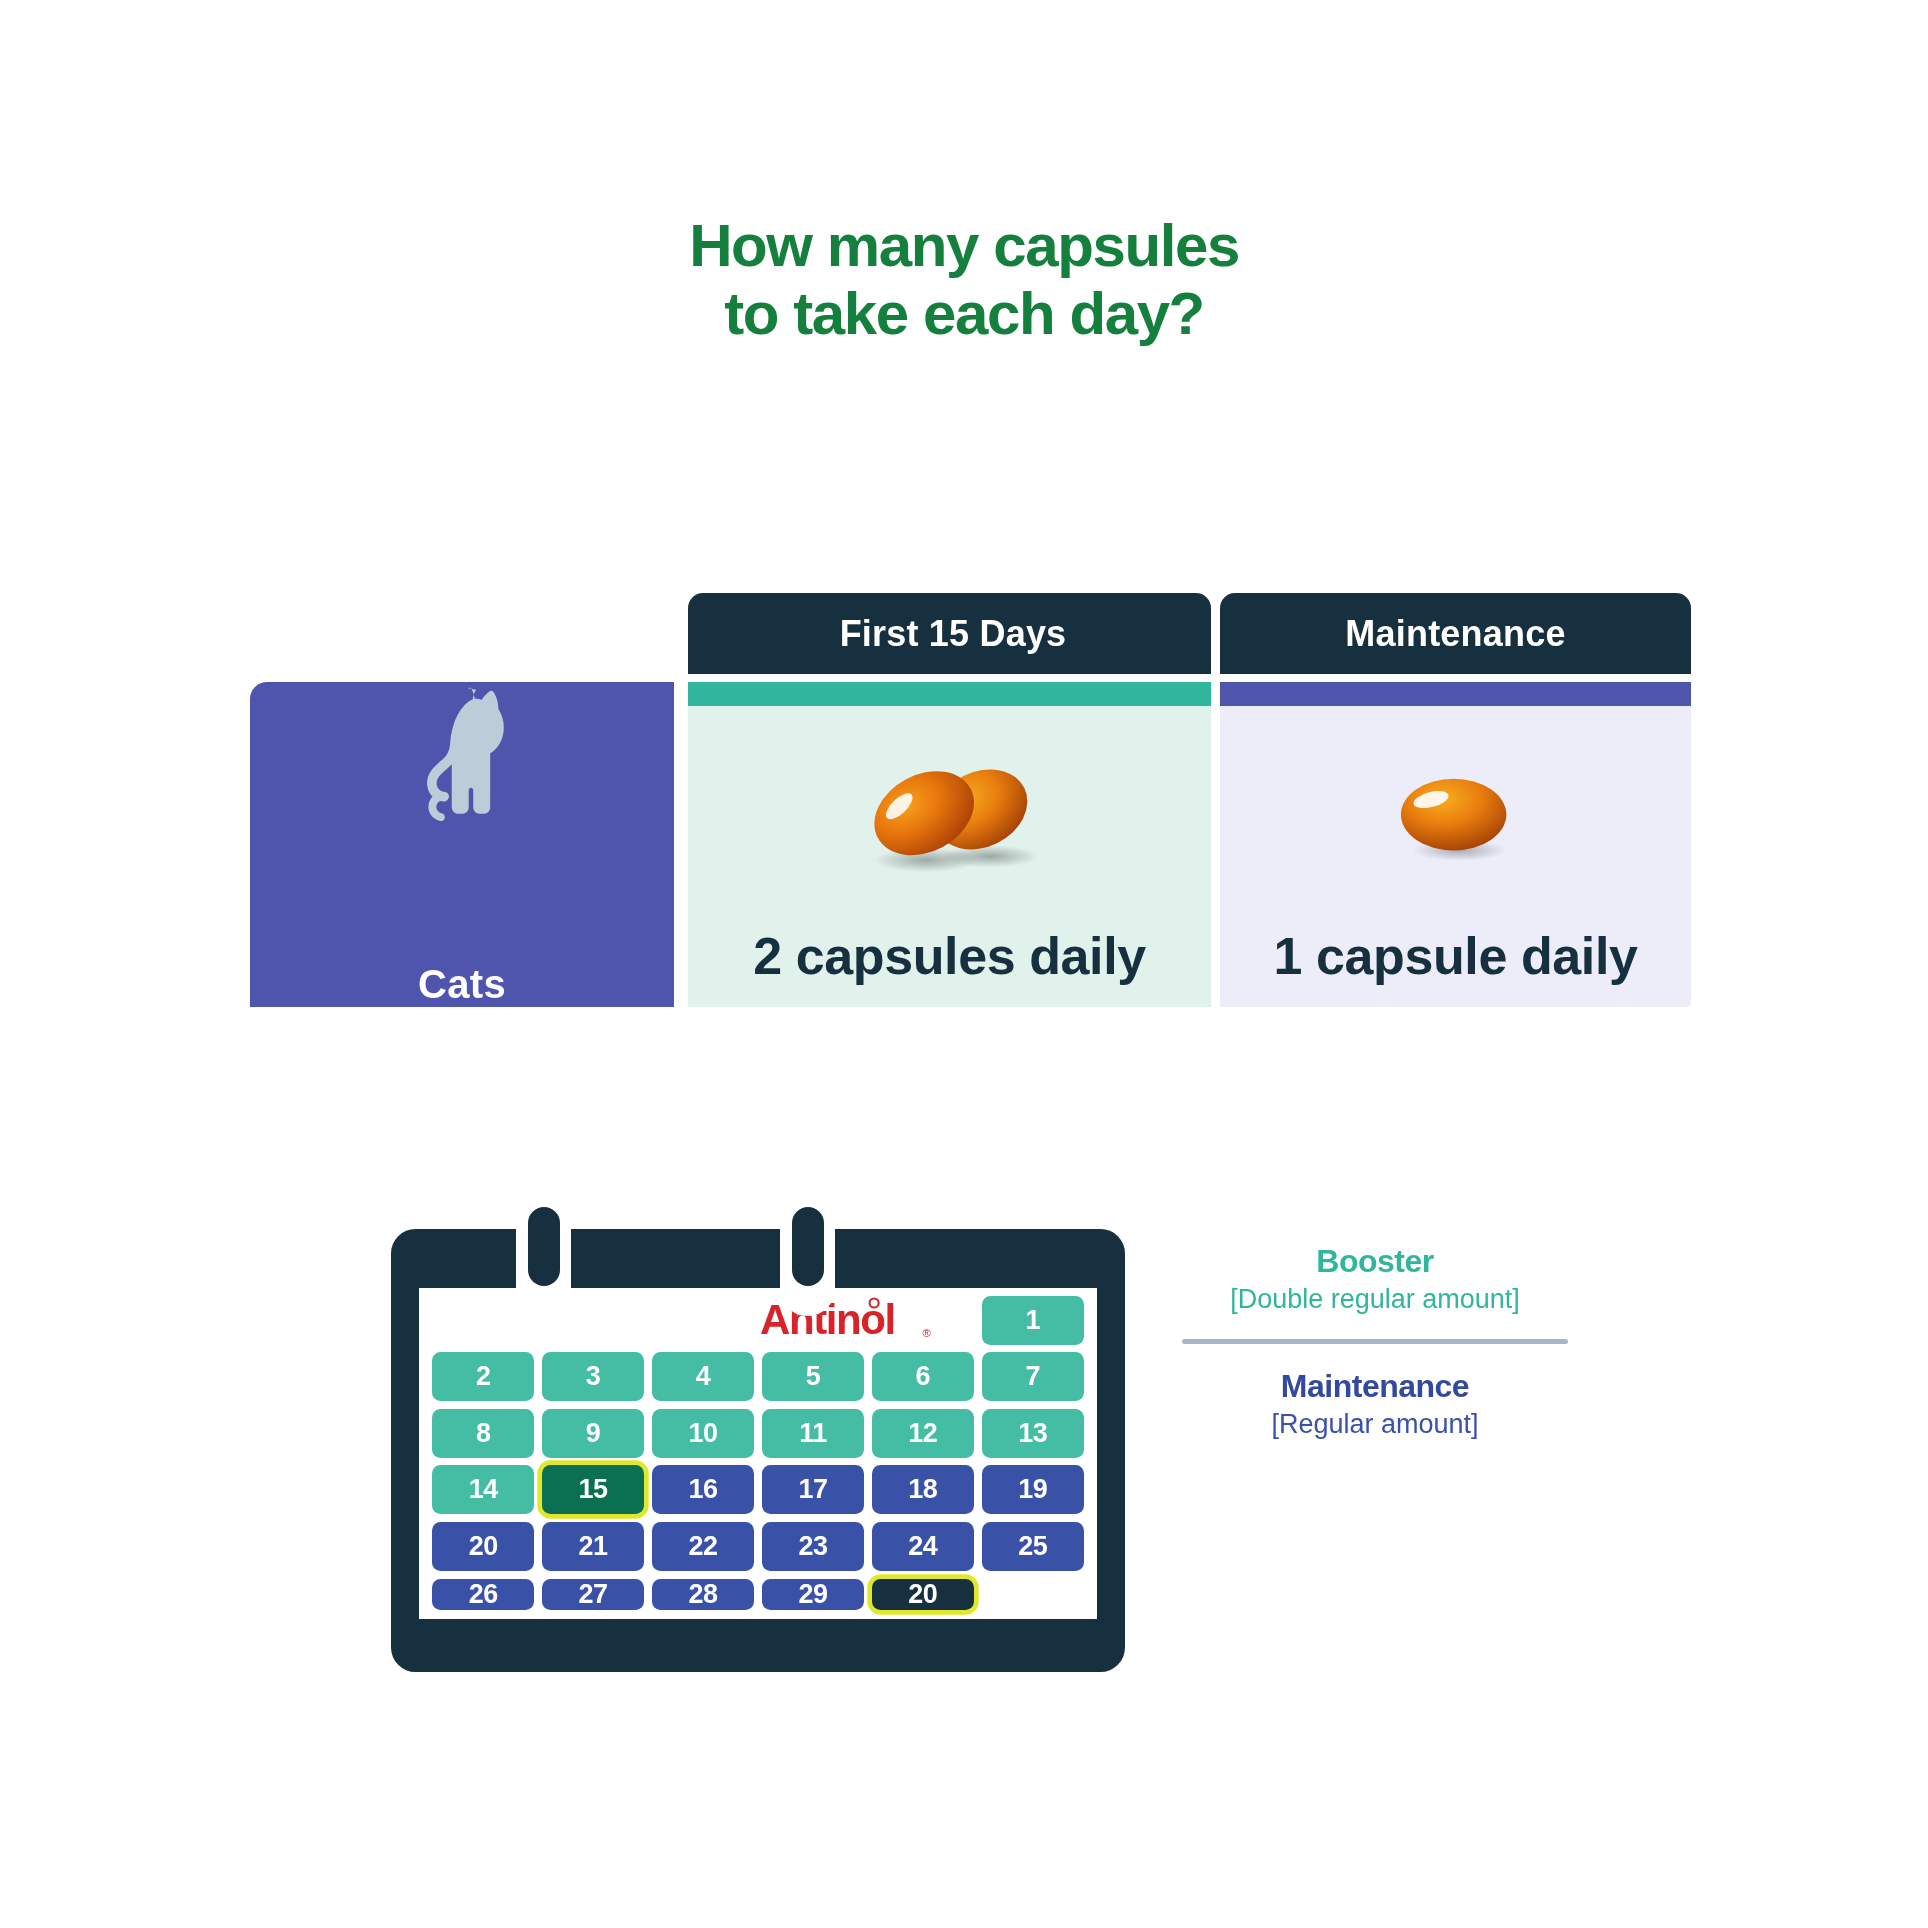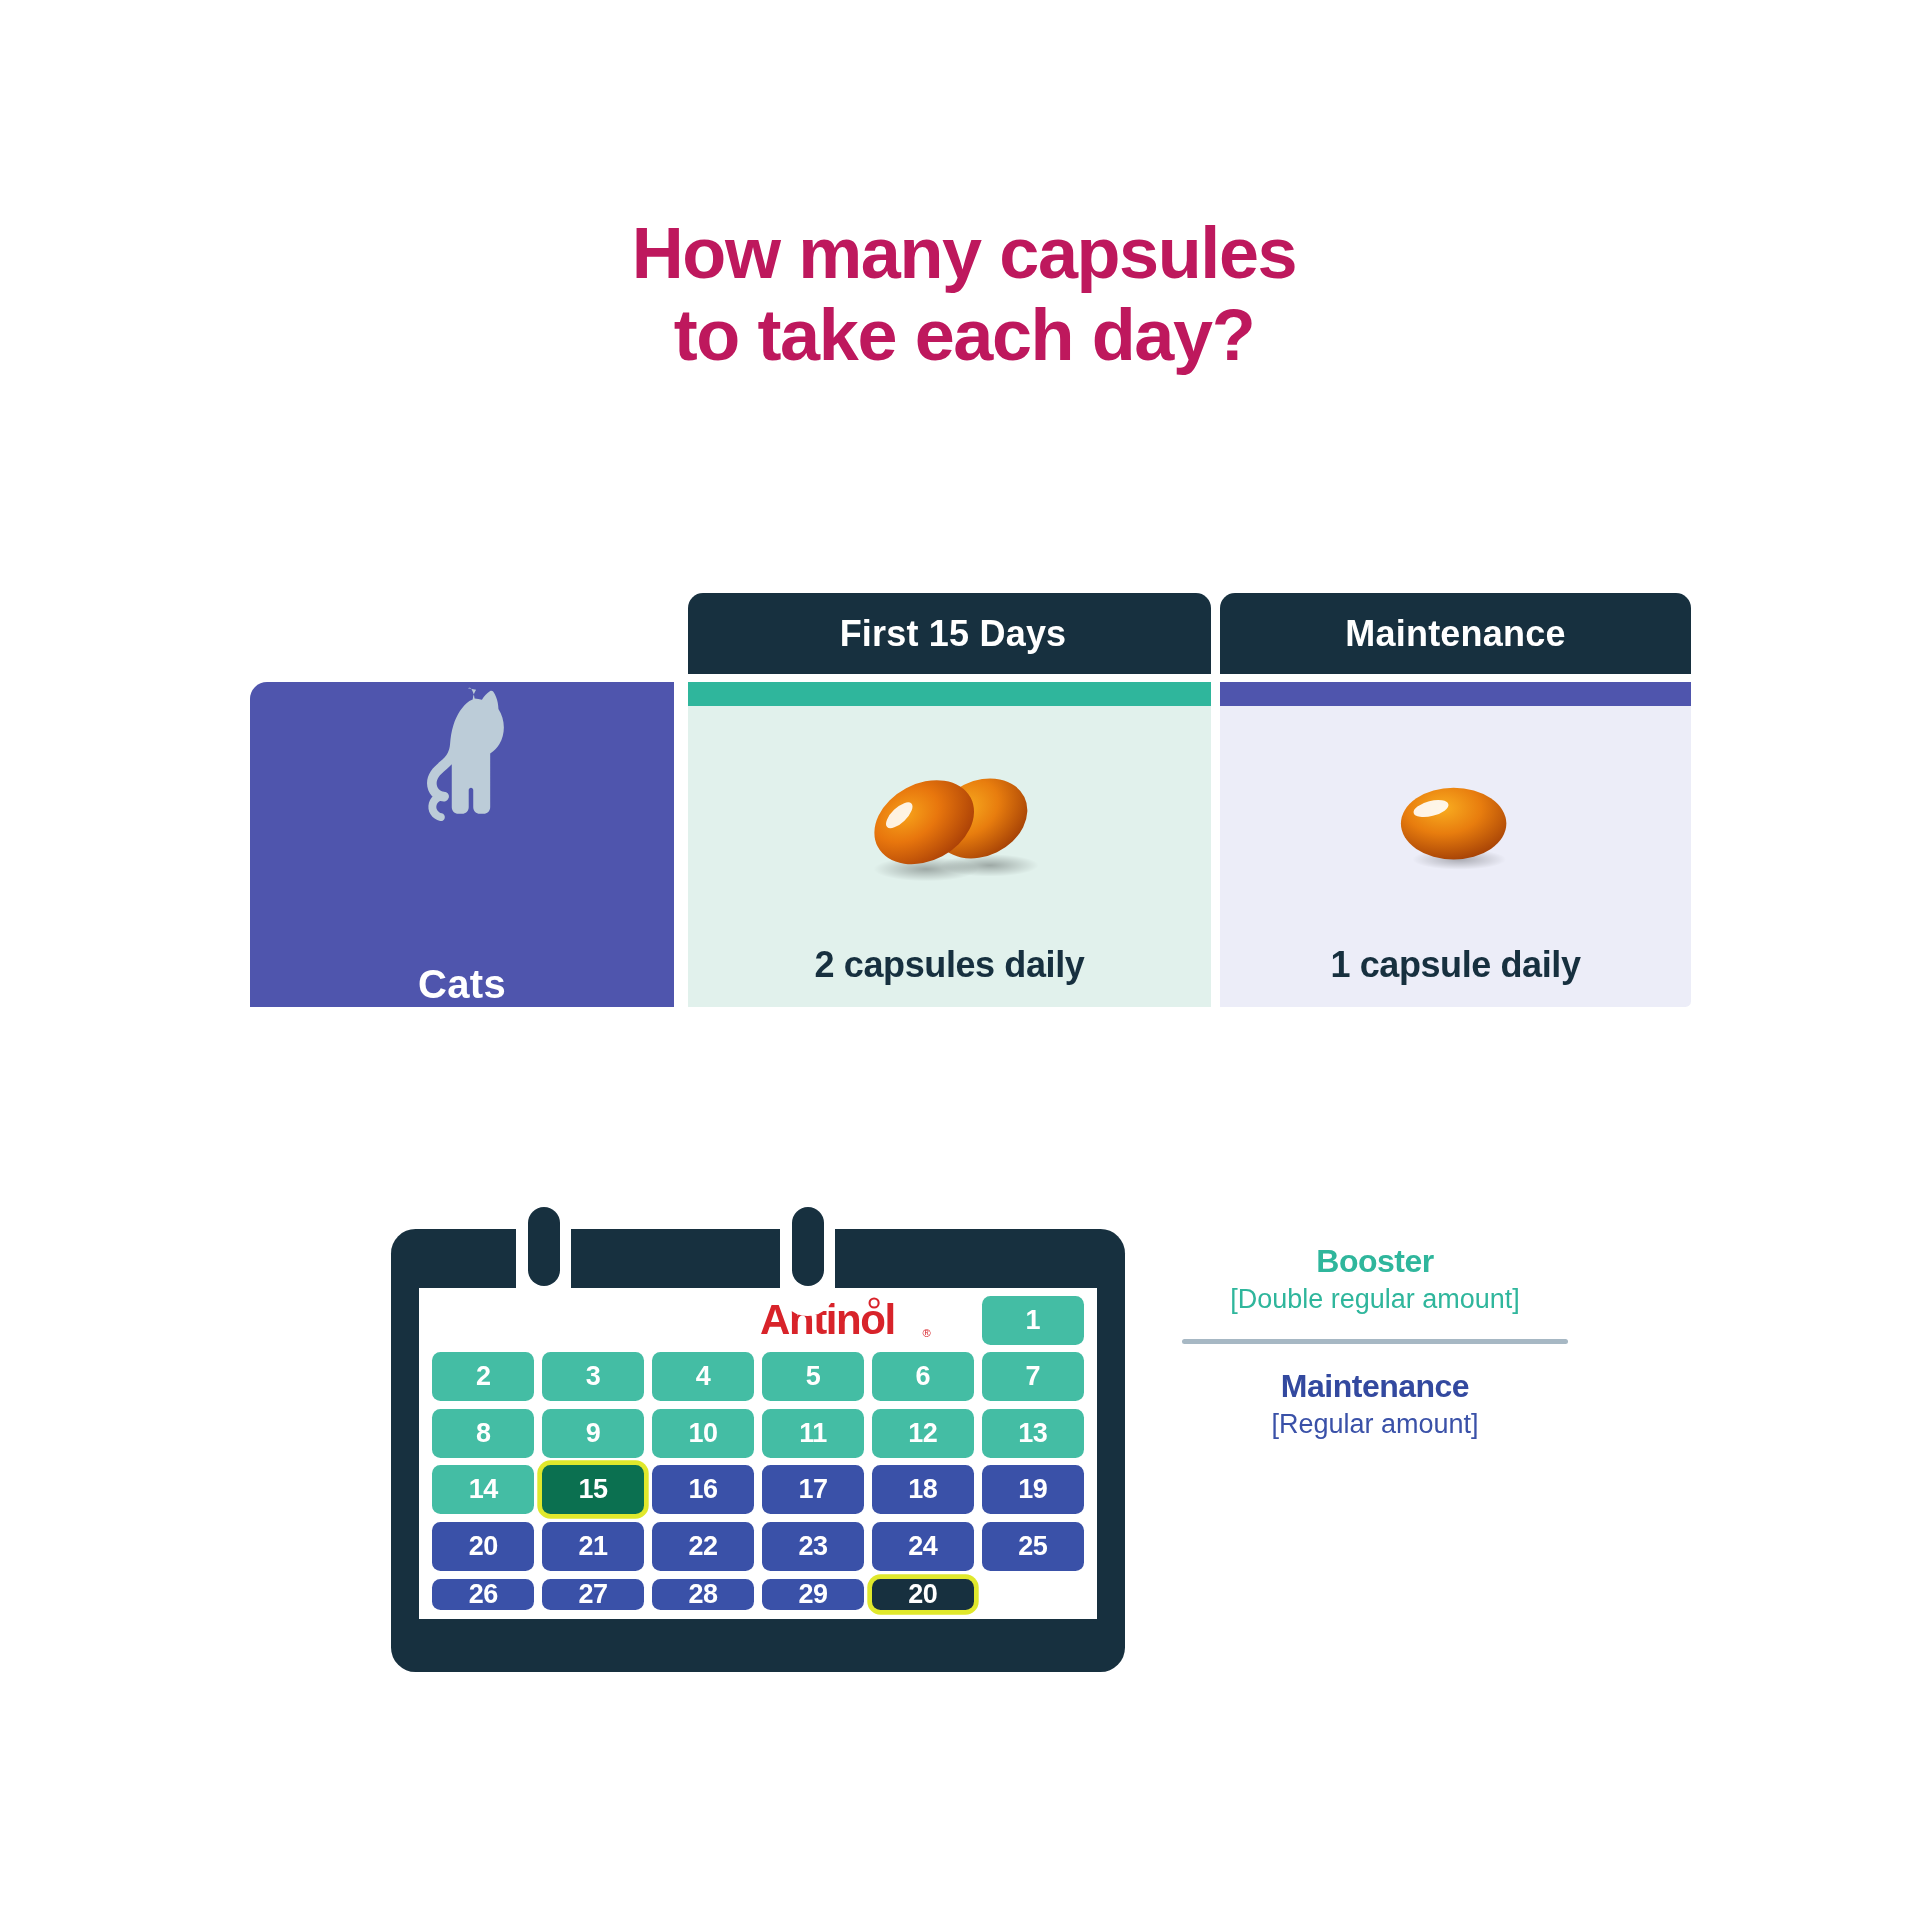--- a/index.html
+++ b/index.html
@@ -21,23 +21,23 @@
 
   
   #title-block {
     position: absolute;
     left: 0;
     top: 212px;
     width: 1928px;
     text-align: center;
   }
   .title-line {
-    font-size: 72px;
-    font-weight: 700;
-    color: #be185d;
+    font-size: 60px;
+    font-weight: 700;
+    color: #15803d;
     letter-spacing: -1.4px;
     line-height: 1.14;
     white-space: pre;
   }
 
   
   #dose-table {
     position: absolute;
     left: 250px;
     top: 593px;
@@ -105,21 +105,21 @@
     width: 100%;
     height: 100%;
     display: flex;
     flex-direction: column;
     align-items: center;
     justify-content: flex-end;
     padding-bottom: 21px;
   }
   .caps-art { flex: 1; display: flex; align-items: center; justify-content: center; width: 100%; }
   .dose-label {
-    font-size: 36px;
+    font-size: 52px;
     font-weight: 700;
     color: #17303f;
     letter-spacing: -0.4px;
   }
 
   
   #calendar {
     position: absolute;
     left: 391px;
     top: 1201px;

